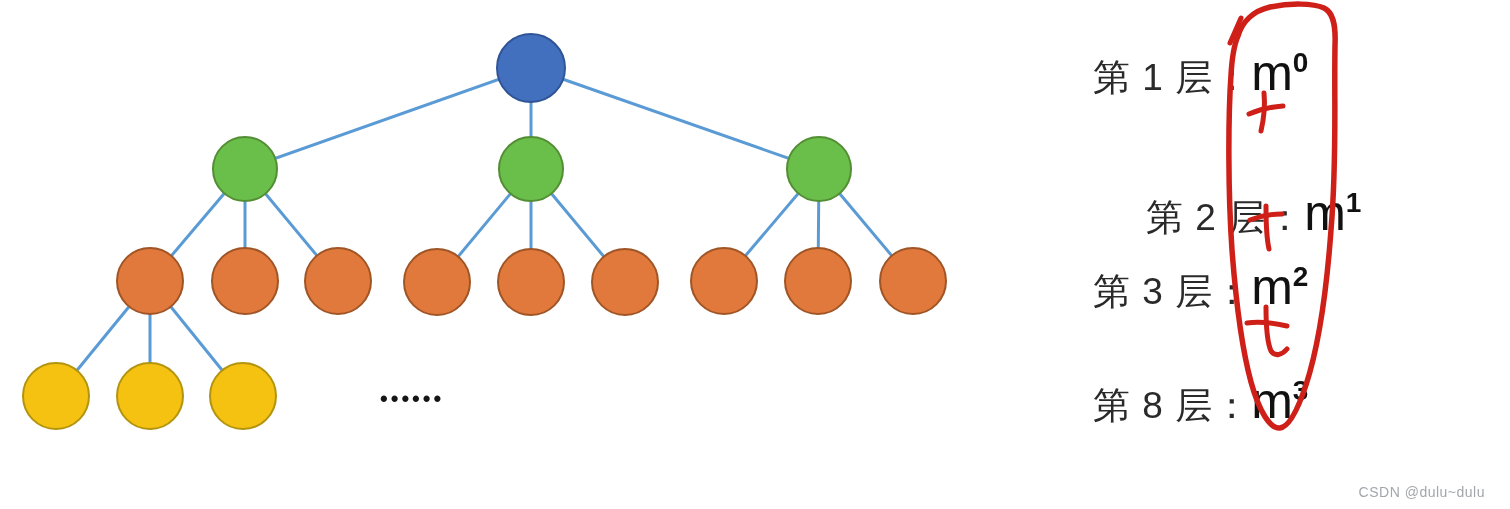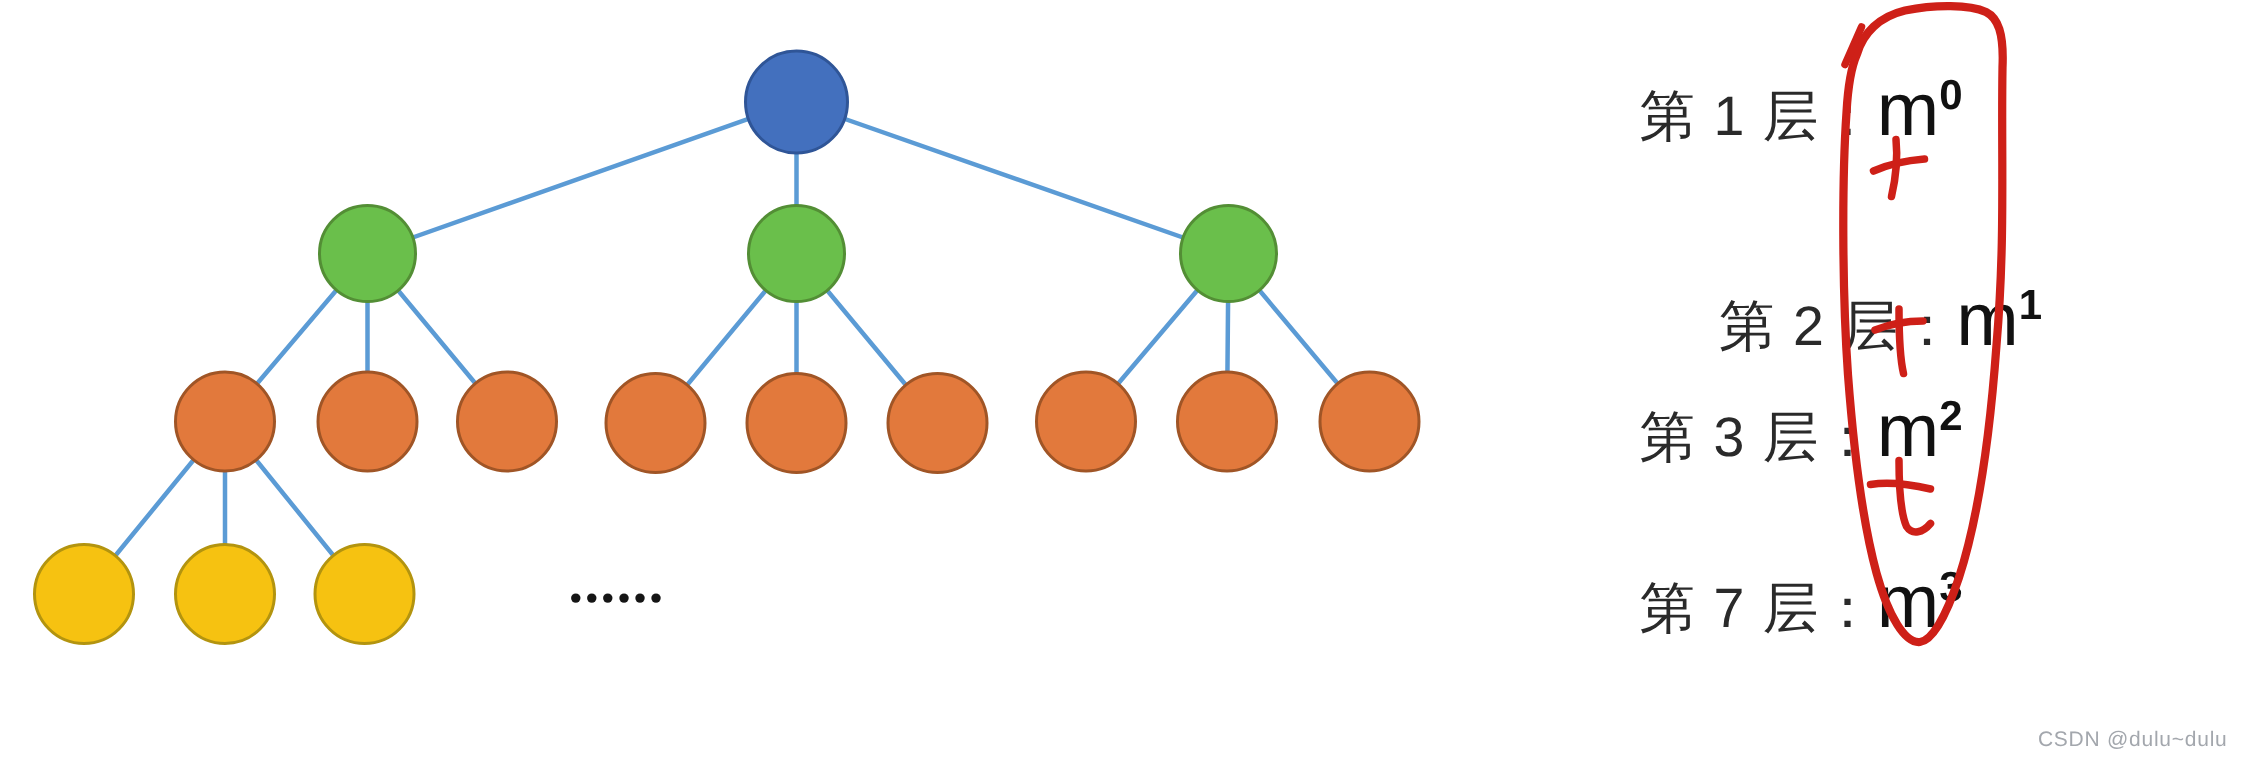--- a/index.html
+++ b/index.html
@@ -106,21 +106,21 @@
     </div>
     <div class="legend-row" style="left:1146px; top:144px;margin-top:40px;">
       <span class="legend-label">第 2 层：</span>
       <span class="legend-value"><span>m</span><sup>1</sup></span>
     </div>
     <div class="legend-row" style="left:1093px; top:258px;">
       <span class="legend-label">第 3 层：</span>
       <span class="legend-value"><span>m</span><sup>2</sup></span>
     </div>
     <div class="legend-row" style="left:1093px; top:372px;">
-      <span class="legend-label">第 7 层：</span>
+      <span class="legend-label">第 8 层：</span>
       <span class="legend-value"><span>m</span><sup>3</sup></span>
     </div>
   </div>
 
   <svg class="layer annotation-layer" width="1510" height="509" viewBox="0 0 1510 509">
     <g fill="none" stroke-linecap="round" stroke-linejoin="round">
       <path stroke-width="5.5" d="M 1238 36
                C 1242 22 1253 11 1270 7
                C 1290 3 1313 3 1324 8
                C 1332 12 1336 22 1335 45

